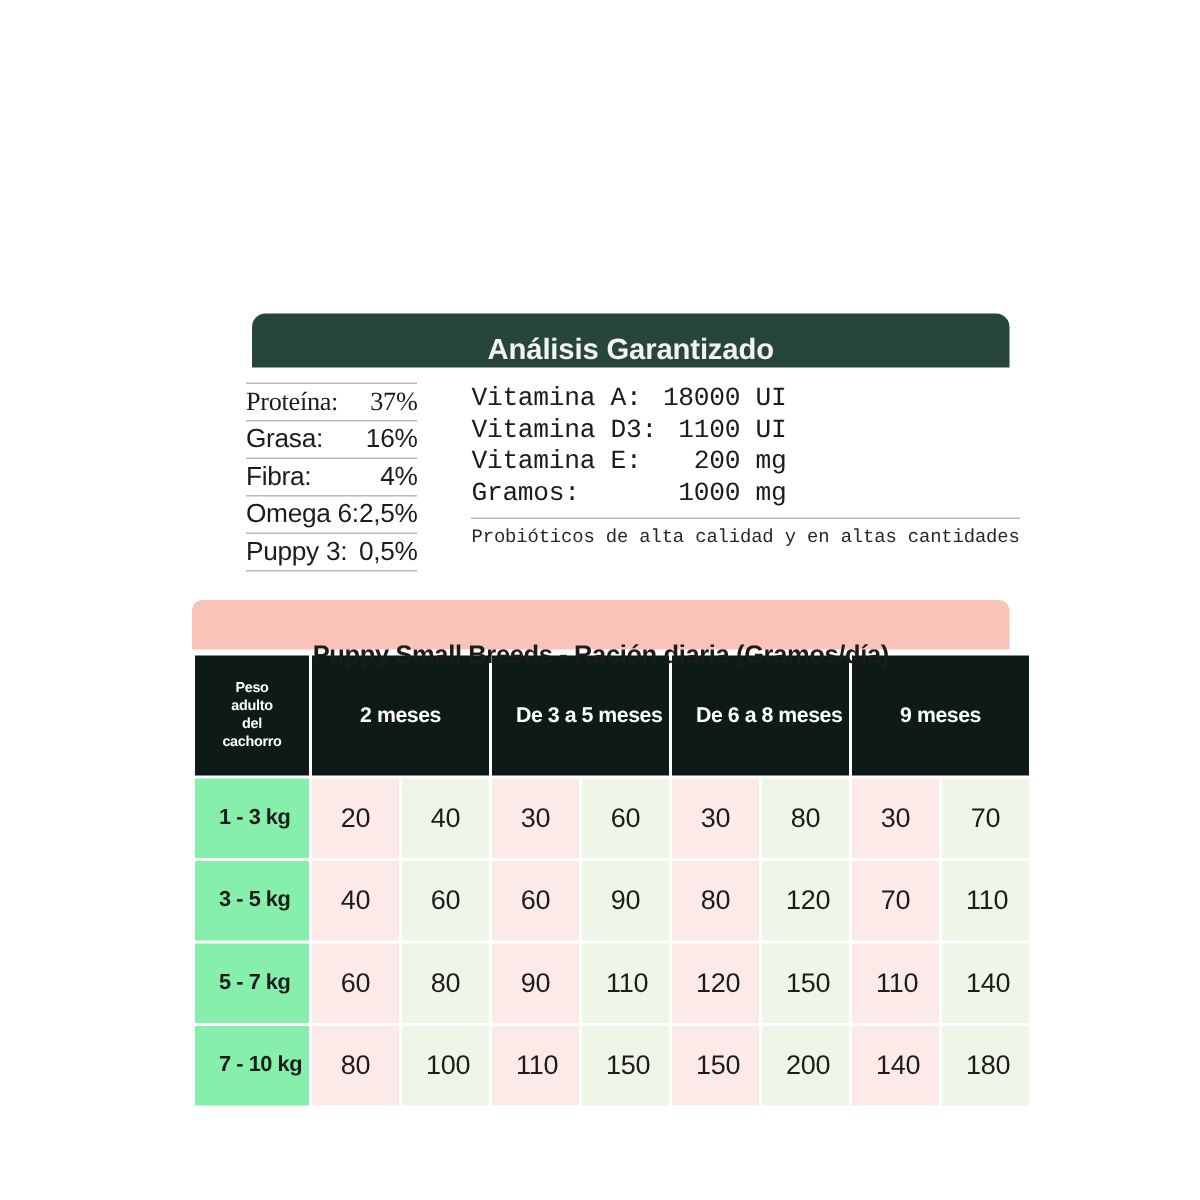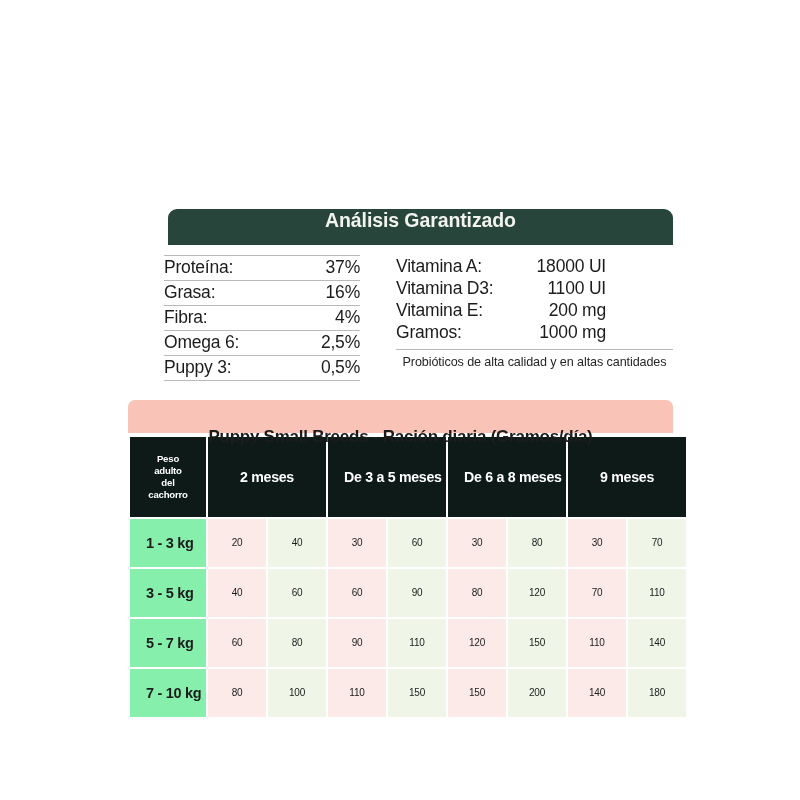--- a/index.html
+++ b/index.html
@@ -18,46 +18,46 @@
   
   #analysis-panel {
     position: absolute;
     left: 128px; top: 209px;
     width: 545px;
   }
   #analysis-banner {
     background: #27453a;
     border-radius: 9px 9px 0 0;
     height: 36px;
-    display: flex; align-items: flex-start; justify-content: center; margin-left: 40px;
+    display: flex; align-items: flex-end; justify-content: center; margin-left: 40px;
   }
   #analysis-banner-title {
     color: #f2f4ef;
     font-size: 19.5px;
     font-weight: bold;
     letter-spacing: -0.1px;
   }
   #analysis-body {
     display: flex;
     padding-top: 8px;
   }
   #analysis-left { width: 232px; padding-left: 36px; padding-top: 2px; }
-  #analysis-right { flex: 1; padding-left: 36px; padding-top: 2px; }
+  #analysis-right { flex: 1; padding-left: 36px; padding-top: 2px; font-family: Liberation Mono, monospace; }
 
   .an-row {
     display: flex;
     justify-content: space-between;
     align-items: baseline;
     font-size: 17.5px;
     color: #1c1c1c;
     padding: 1px 0 2px 0;
     border-bottom: 1.3px solid #b9bcb6;
     letter-spacing: -0.2px;
   }
-  .an-row:first-child { border-top: 1.3px solid #b9bcb6; }
+  .an-row:first-child { border-top: 1.3px solid #b9bcb6; font-family: Liberation Serif, serif; }
   .an-label { white-space: nowrap; }
   .an-value { white-space: nowrap; }
 
   .vit-row {
     display: flex;
     font-size: 17.5px;
     color: #1c1c1c;
     padding: 0.5px 0;
     letter-spacing: -0.2px;
   }
@@ -136,21 +136,21 @@
     height: 24px;
     font-size: 14.5px;
     font-weight: bold;
     letter-spacing: -0.3px;
     white-space: nowrap;
   }
   .cell-val {
     text-align: center;
     vertical-align: middle;
     height: 24px;
-    font-size: 10px;
+    font-size: 18px;
     color: #1c1c1c;
     letter-spacing: -0.2px;
   }
   .tint-pink  { background: #fbeae7; }
   .tint-green { background: #eff5e7; }
 </style>
 </head>
 <body>
 
 <div id="page">

